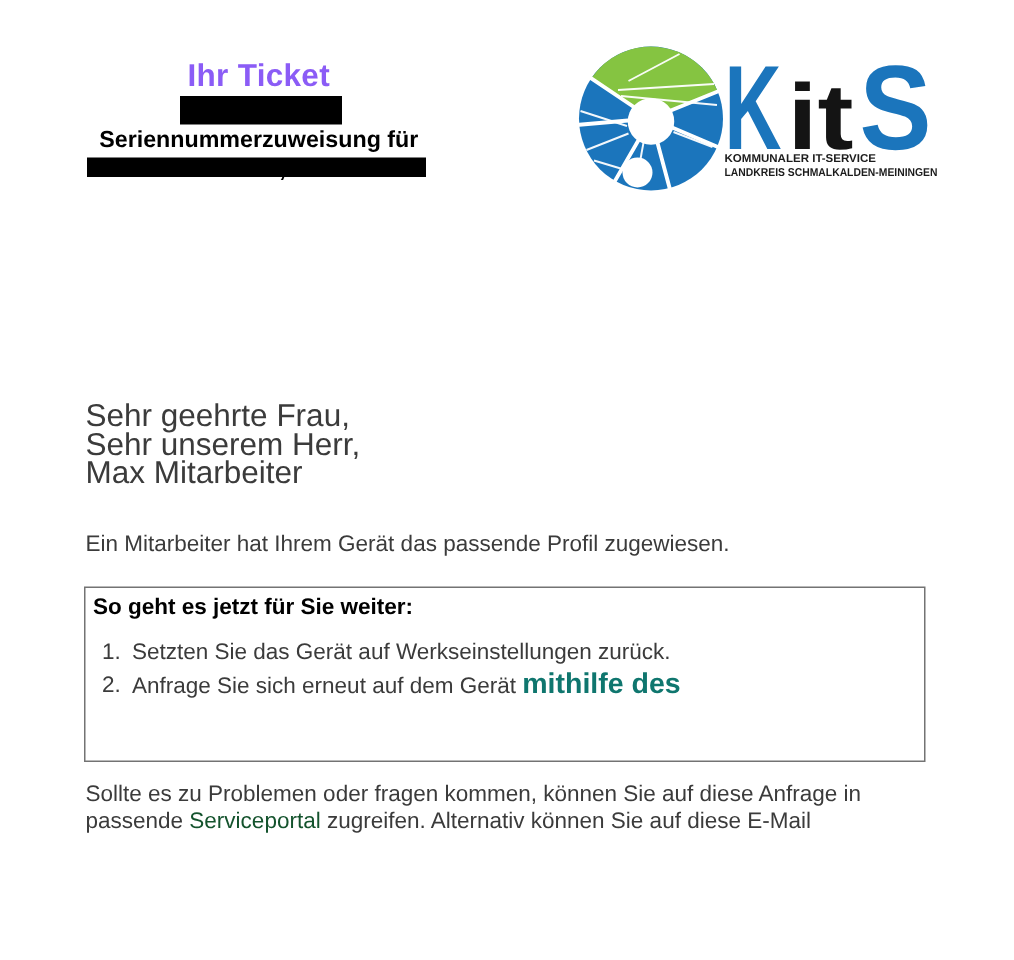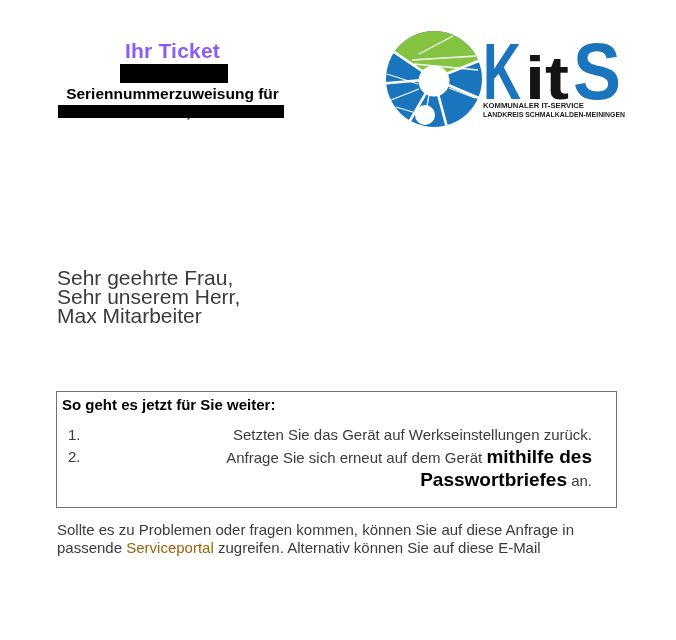--- a/index.html
+++ b/index.html
@@ -29,25 +29,25 @@
   .greeting{position:absolute;left:57px;top:268px;font-size:21px;line-height:19px;}
   .intro{position:absolute;left:57px;top:353px;font-size:15px;line-height:19px;}
   .steps-box{
     position:absolute;left:56px;top:391px;width:561px;height:117px;
     border:1px solid #737373;box-sizing:border-box;padding:4px 24px 0 5px;
   }
   .steps-title{font-size:15px;font-weight:bold;color:#000;line-height:18px;}
   .steps-list{margin-top:10px;margin-left:6px;}
   .step-row{display:flex;font-size:15px;line-height:22px;}
   .step-num{flex:none;width:20px;}
-  .step-text{flex:1;text-align:right;}
-  .step-bold{font-weight:bold;font-size:19px;color:#000000;}
+  .step-text{flex:1;}
+  .step-bold{font-weight:bold;font-size:19px;color:#0f766e;}
   
   .footer{position:absolute;left:57px;top:521px;width:580px;font-size:15px;line-height:18.3px;}
-  .portal-link{color:#a16207;text-decoration:none;cursor:pointer;}
+  .portal-link{color:#14532d;text-decoration:none;cursor:pointer;}
 </style>
 </head>
 <body>
 
 <div class="page">
 
   <div class="hdr-title">Ihr Ticket</div>
   <span class="redact-comma">,</span>
   <div class="redact bar1"></div>
   <div class="hdr-sub">Seriennummerzuweisung für</div>
@@ -90,33 +90,33 @@
       </g>
     </svg>
   </div>
 
   <div class="greeting">
     <div>Sehr geehrte Frau,</div>
     <div>Sehr unserem Herr,</div>
     <div>Max Mitarbeiter</div>
   </div>
 
+  <div class="intro">Ein Mitarbeiter hat Ihrem Gerät das passende Profil zugewiesen.</div>
 
   <div class="steps-box">
     <div class="steps-title">So geht es jetzt für Sie weiter:</div>
     <div class="steps-list">
       <div class="step-row">
         <span class="step-num">1.</span>
         <div class="step-text">Setzten Sie das Gerät auf Werkseinstellungen zurück.</div>
       </div>
       <div class="step-row">
         <span class="step-num">2.</span>
         <div class="step-text">
           <div><span>Anfrage Sie sich erneut auf dem Gerät </span><span class="step-bold">mithilfe des</span></div>
-          <div><span class="step-bold">Passwortbriefes</span><span> an.</span></div>
         </div>
       </div>
     </div>
   </div>
 
   <div class="footer">
     <div>Sollte es zu Problemen oder fragen kommen, können Sie auf diese Anfrage in</div>
     <div><span>passende </span><a class="portal-link">Serviceportal</a><span> zugreifen. Alternativ können Sie auf diese E-Mail</span></div>
   </div>
 

